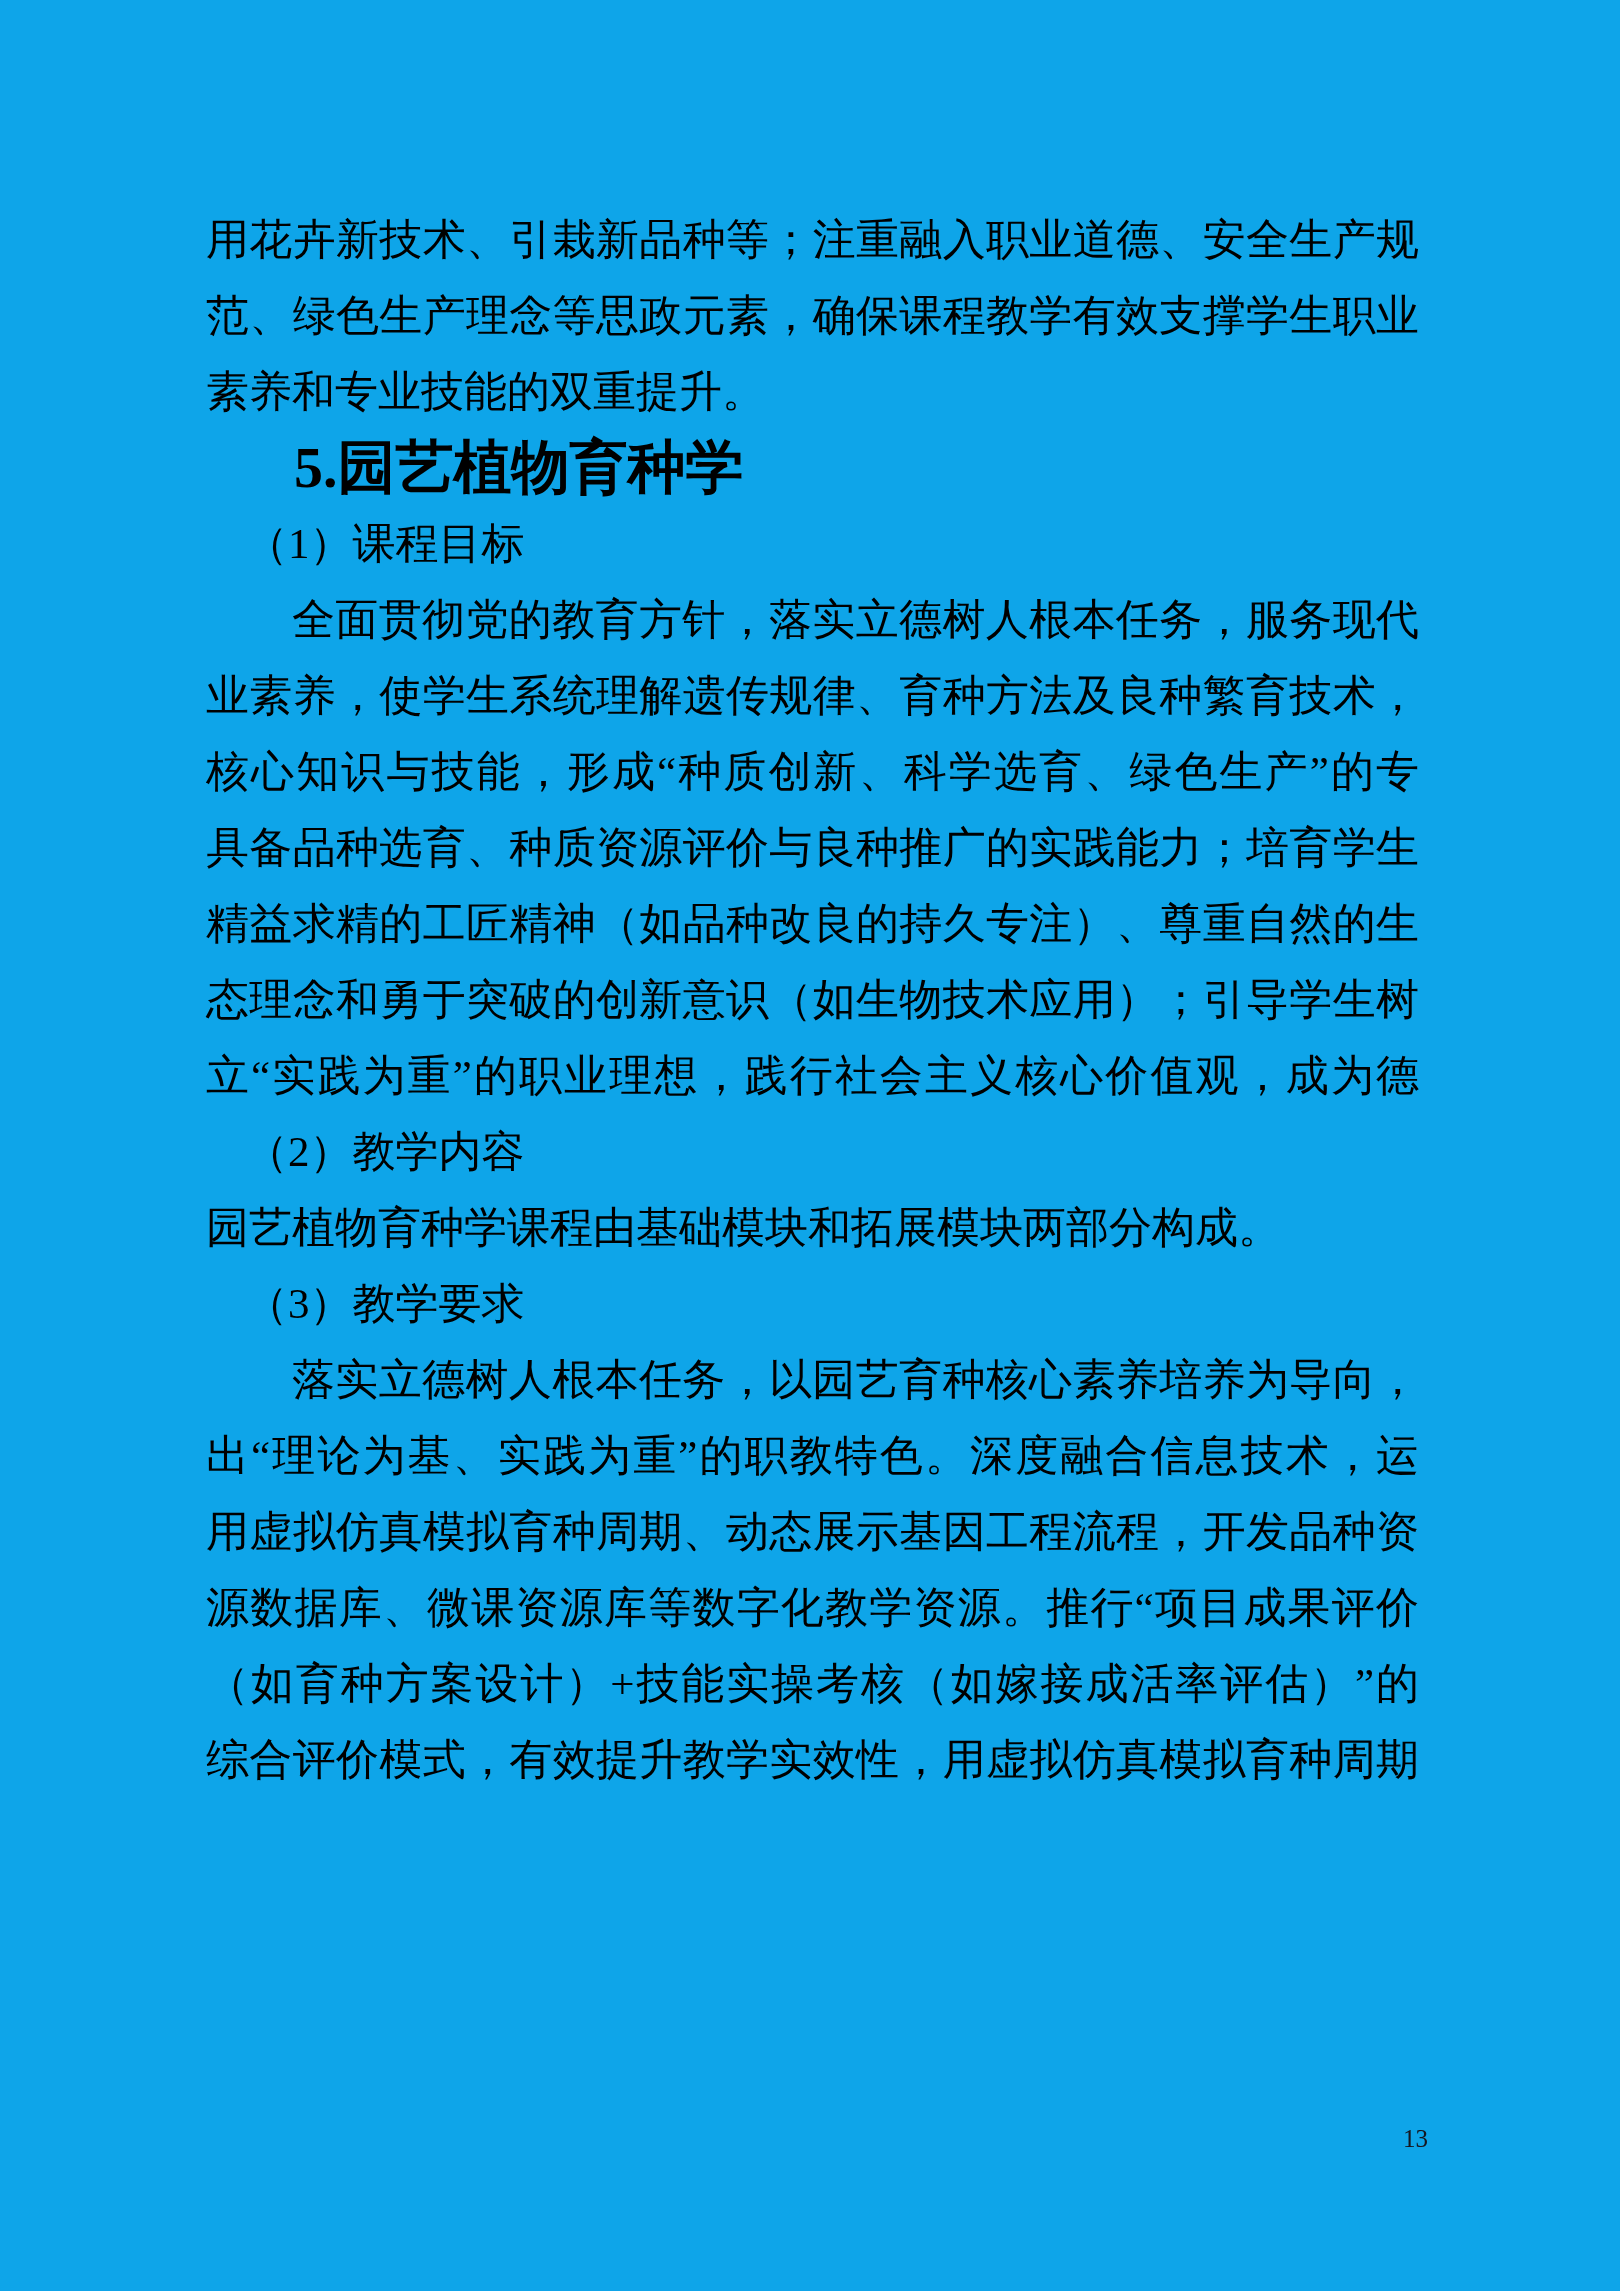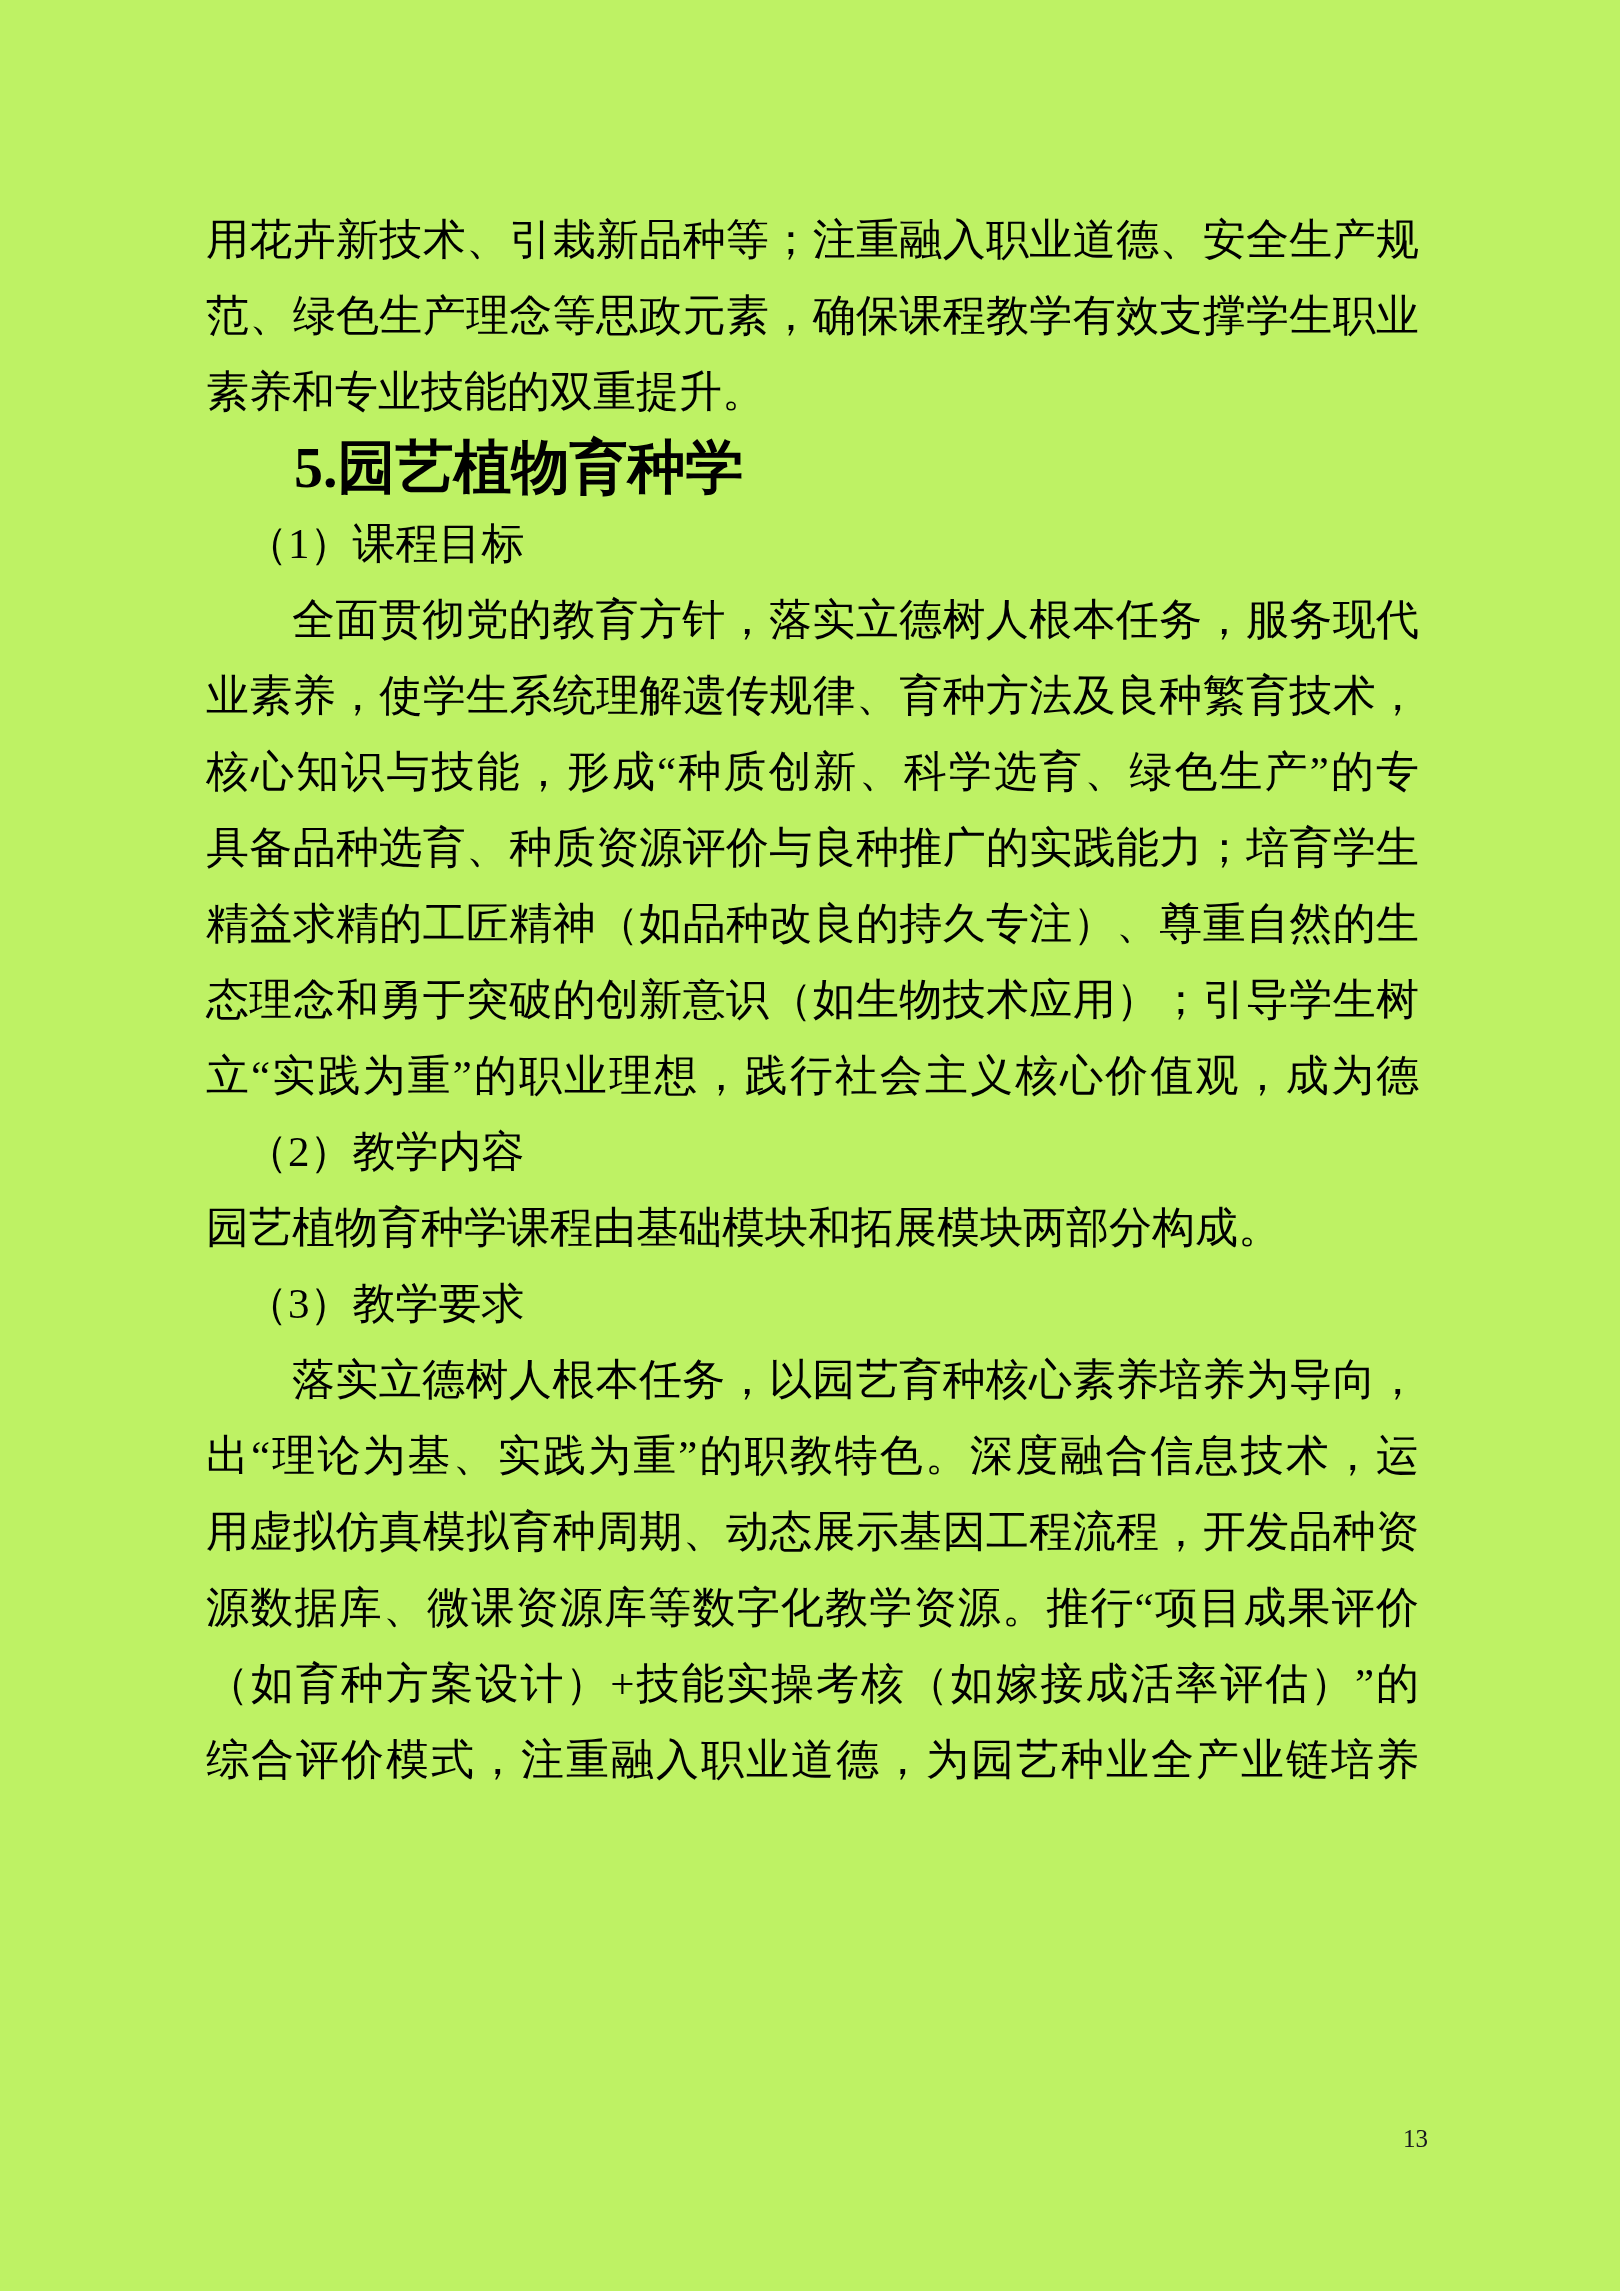--- a/index.html
+++ b/index.html
@@ -4,21 +4,21 @@
 <style>
   html, body {
     margin: 0;
     padding: 0;
     background: #ffffff;
   }
   .page {
     position: relative;
     width: 1620px;
     height: 2292px;
-    background: #bef264;
+    background: #0ea5e9;
     overflow: hidden;
     font-family: "Liberation Serif", serif;
     color: #000000;
   }
   .text-block {
     position: absolute;
     left: 206px;
     top: 202px;
     width: 1213px;
   }
@@ -73,17 +73,17 @@
       <div class="line body justify">态理念和勇于突破的创新意识（如生物技术应用）；引导学生树</div>
       <div class="line body justify">立“实践为重”的职业理想，践行社会主义核心价值观，成为德</div>
       <div class="line sub">（2）教学内容</div>
       <div class="line body">园艺植物育种学课程由基础模块和拓展模块两部分构成。</div>
       <div class="line sub">（3）教学要求</div>
       <div class="line indent justify">落实立德树人根本任务，以园艺育种核心素养培养为导向，</div>
       <div class="line body justify">出“理论为基、实践为重”的职教特色。深度融合信息技术，运</div>
       <div class="line body justify">用虚拟仿真模拟育种周期、动态展示基因工程流程，开发品种资</div>
       <div class="line body justify">源数据库、微课资源库等数字化教学资源。推行“项目成果评价</div>
       <div class="line body justify">（如育种方案设计）+技能实操考核（如嫁接成活率评估）”的</div>
-      <div class="line body justify">综合评价模式，注重融入职业道德，为园艺种业全产业链培养</div>
+      <div class="line body justify">综合评价模式，有效提升教学实效性，用虚拟仿真模拟育种周期</div>
     </div>
   <div class="page-number">13</div>
 </div>
 
 
 </body></html>

